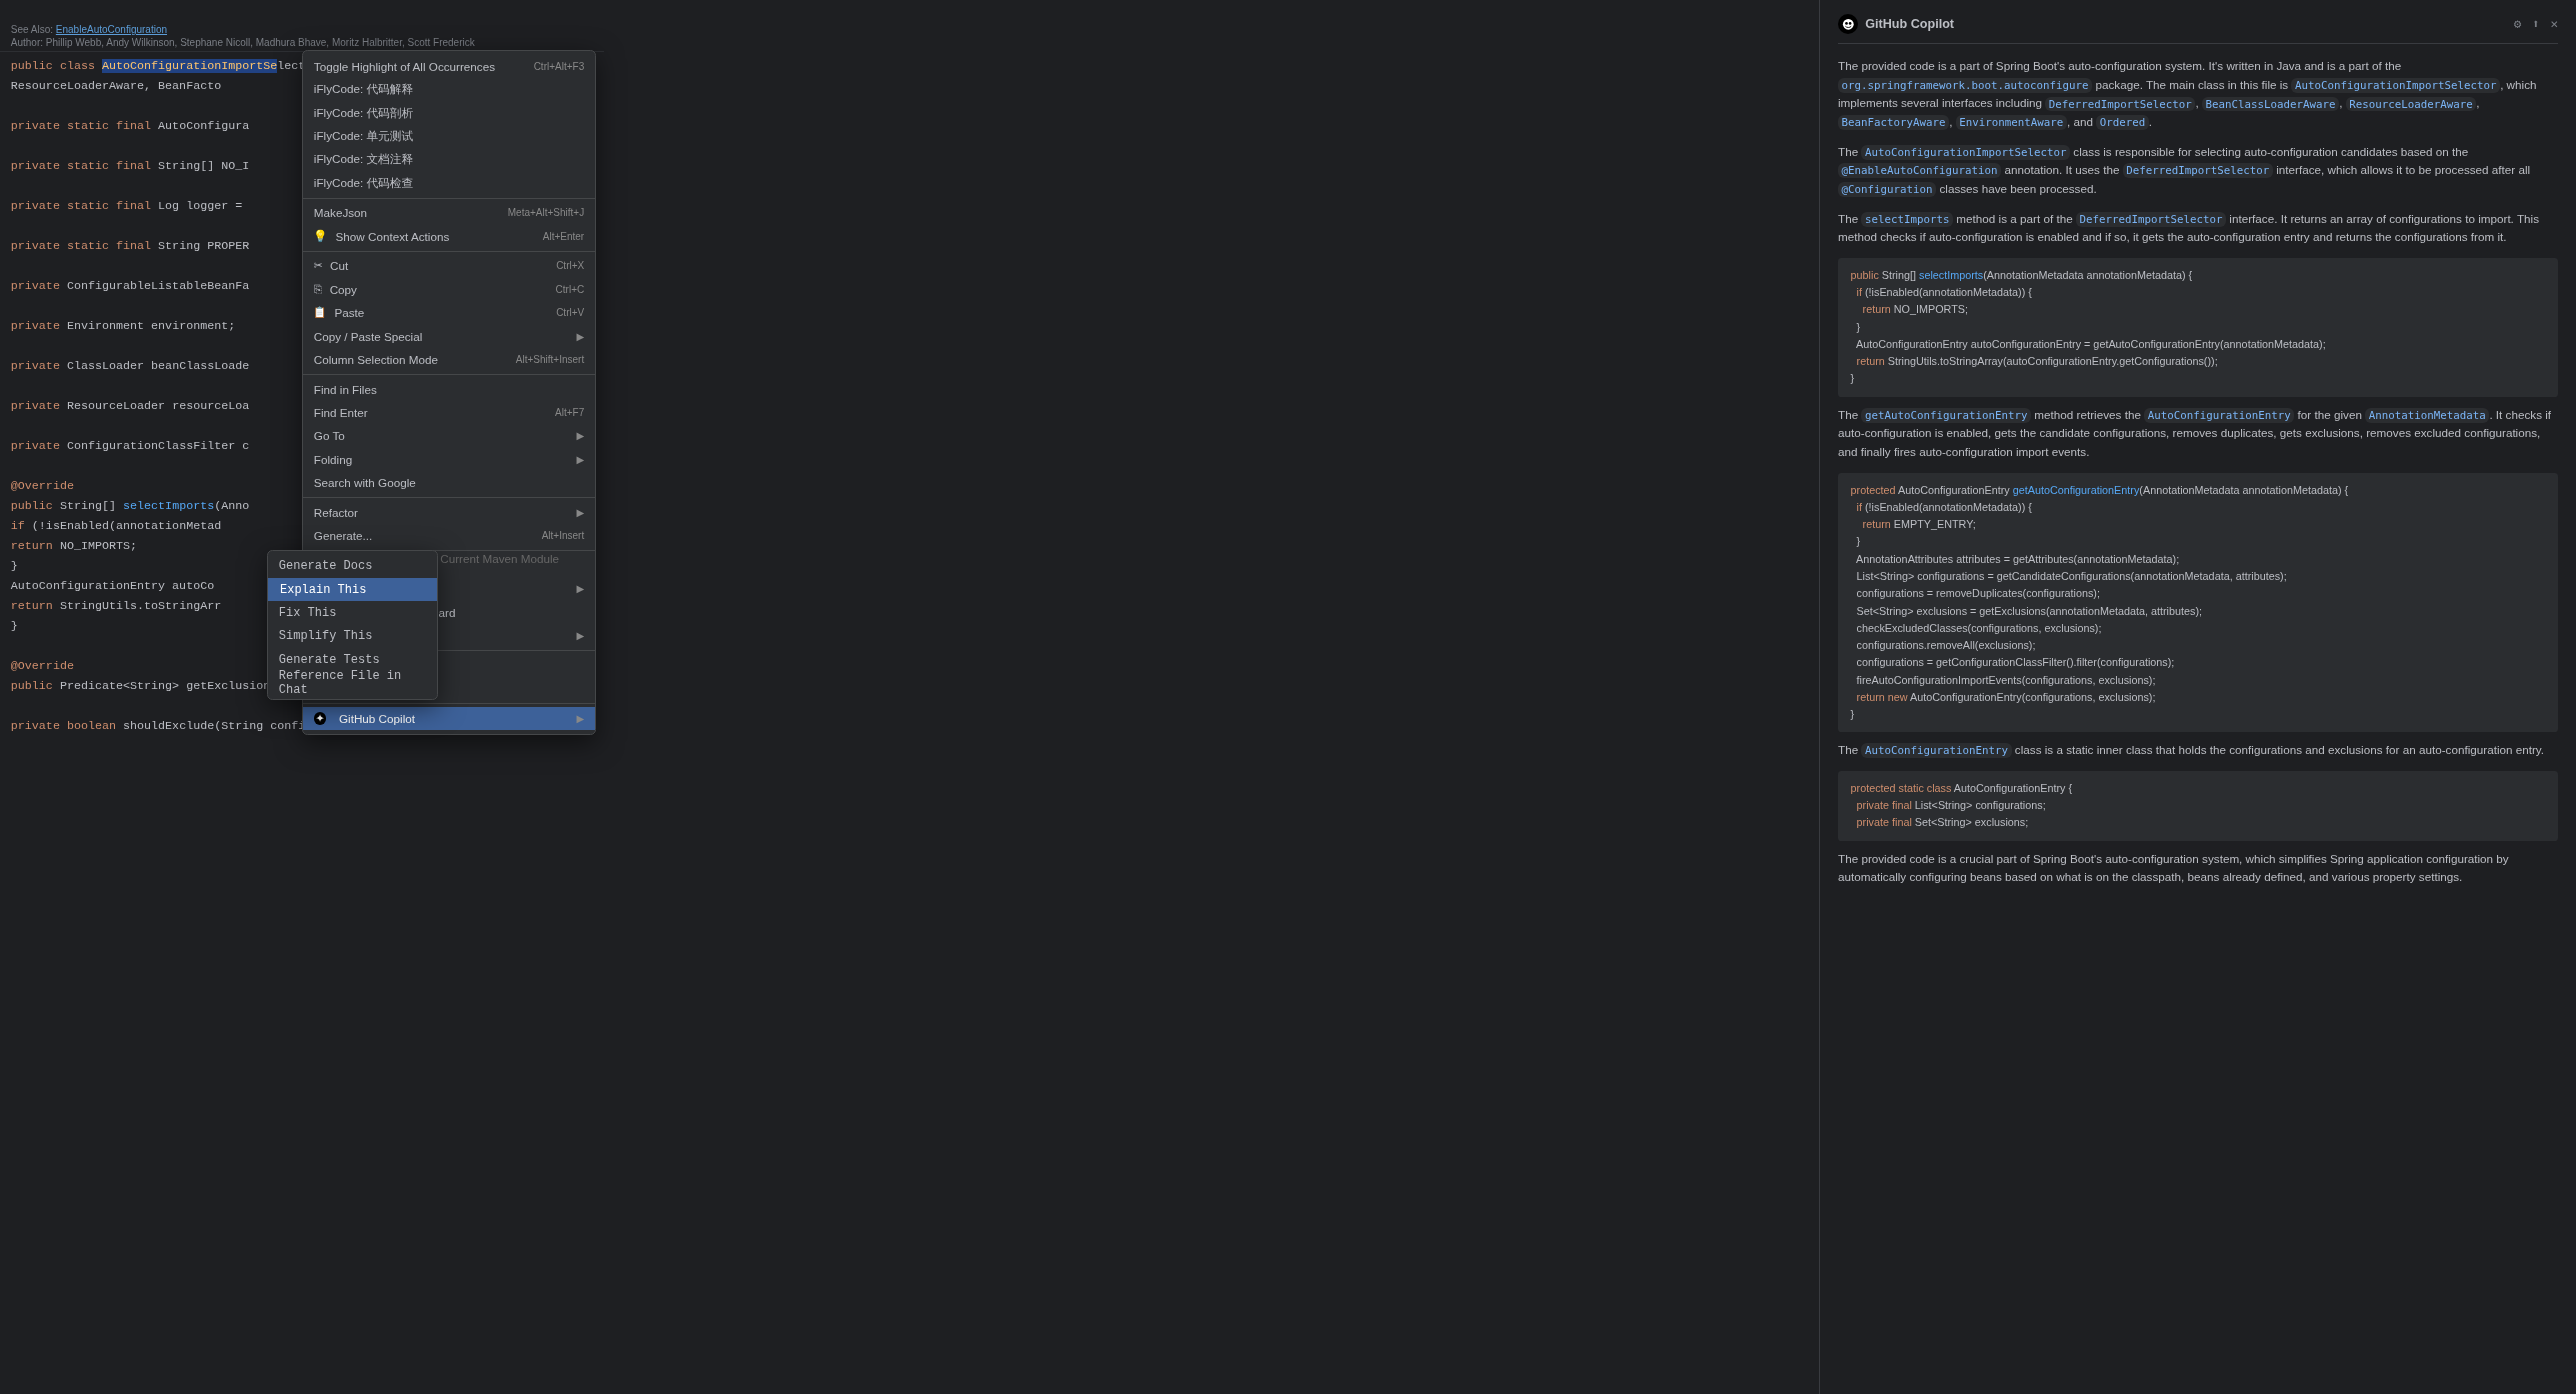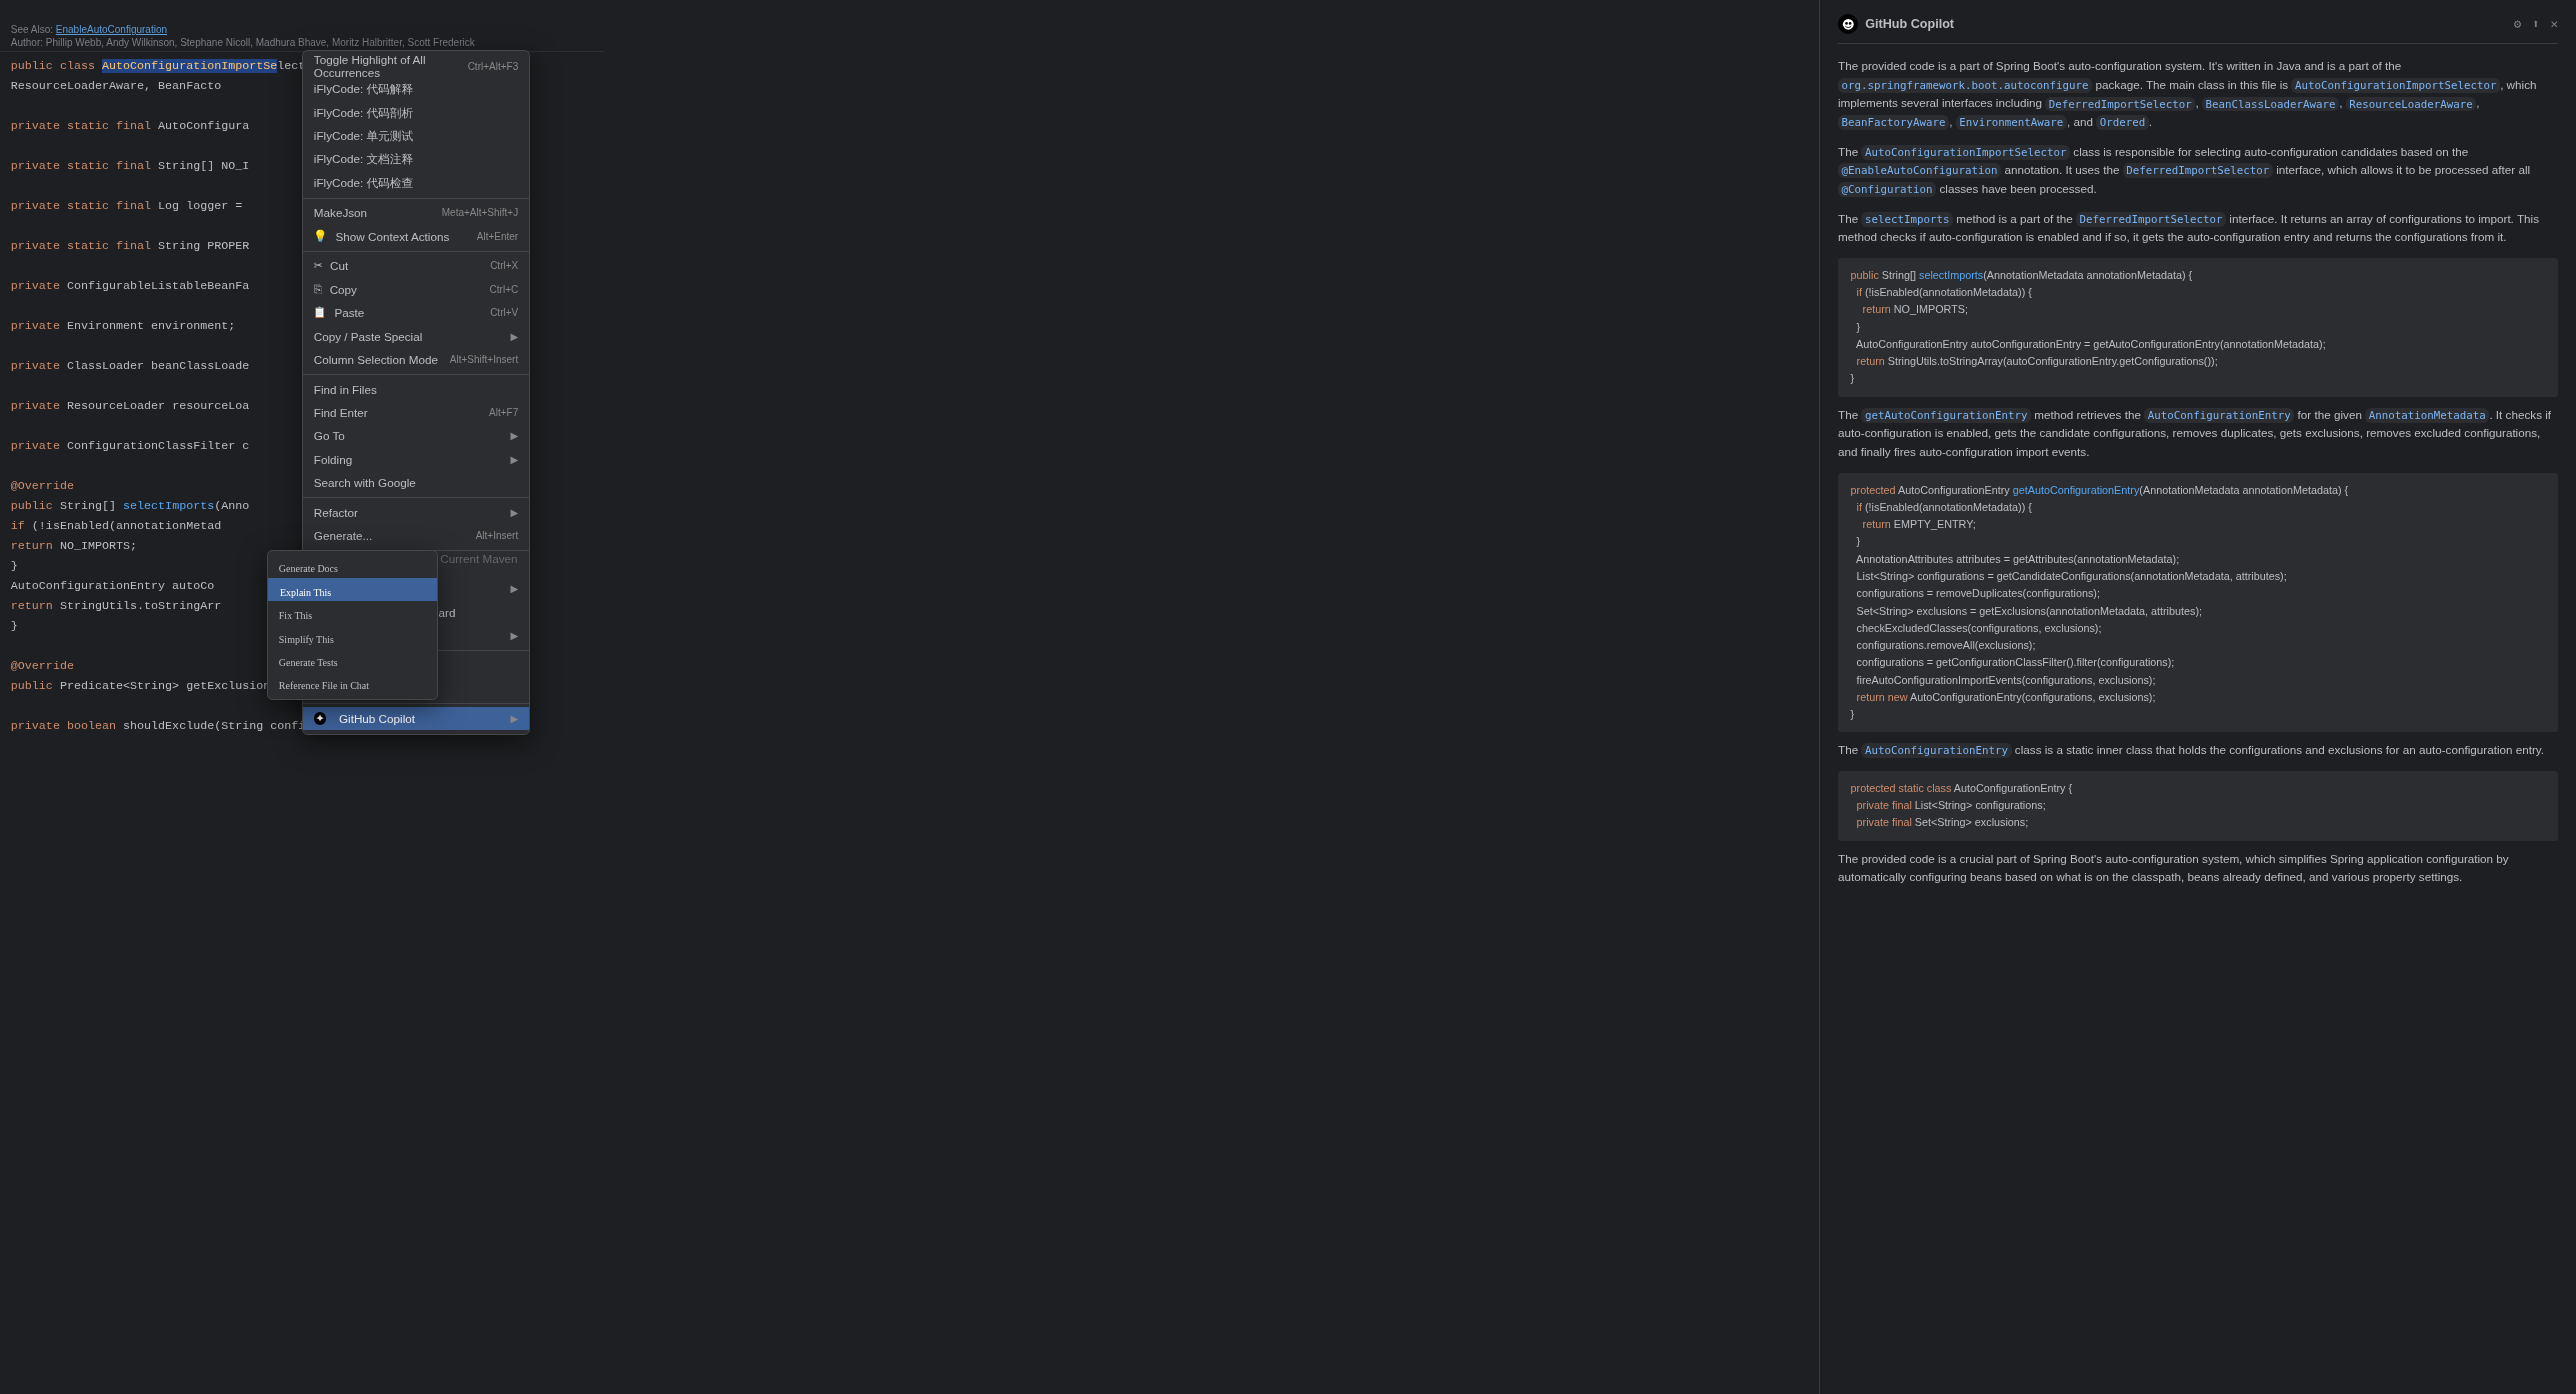--- a/index.html
+++ b/index.html
@@ -104,21 +104,21 @@
       color: #bcbec4;
       white-space: pre;
       overflow-x: auto;
     }
 
     
     .context-menu {
       position: absolute;
       left: 302px;
       top: 50px;
-      width: 228px;
+      width: 294px;
       background: #2b2d30;
       border: 0.9px solid #454749;
       border-radius: 5.4px;
       box-shadow: 0 7.2px 27px rgba(0,0,0,0.5);
       z-index: 100;
       padding: 3.6px 0;
     }
 
     .menu-item {
       display: flex;
@@ -175,26 +175,26 @@
       background: #2b2d30;
       border: 0.9px solid #454749;
       border-radius: 5.4px;
       box-shadow: 0 7.2px 27px rgba(0,0,0,0.5);
       z-index: 101;
       padding: 3.6px 0;
     }
 
     .submenu-item {
       display: flex;
-      align-items: flex-end;
+      align-items: center;
       padding: 3.6px 10.8px;
       height: 23.4px;
       cursor: pointer;
-      font-family: Liberation Serif, serif;
-      font-size: 10px;
+      font-family: Liberation Mono, monospace;
+      font-size: 12px;
       color: #bcbec4;
     }
 
     .submenu-item:hover, .submenu-item.active {
       background: #3d6199;
       color: #fff;
       padding-left: 12px;
     }
   </style>
 </head>

